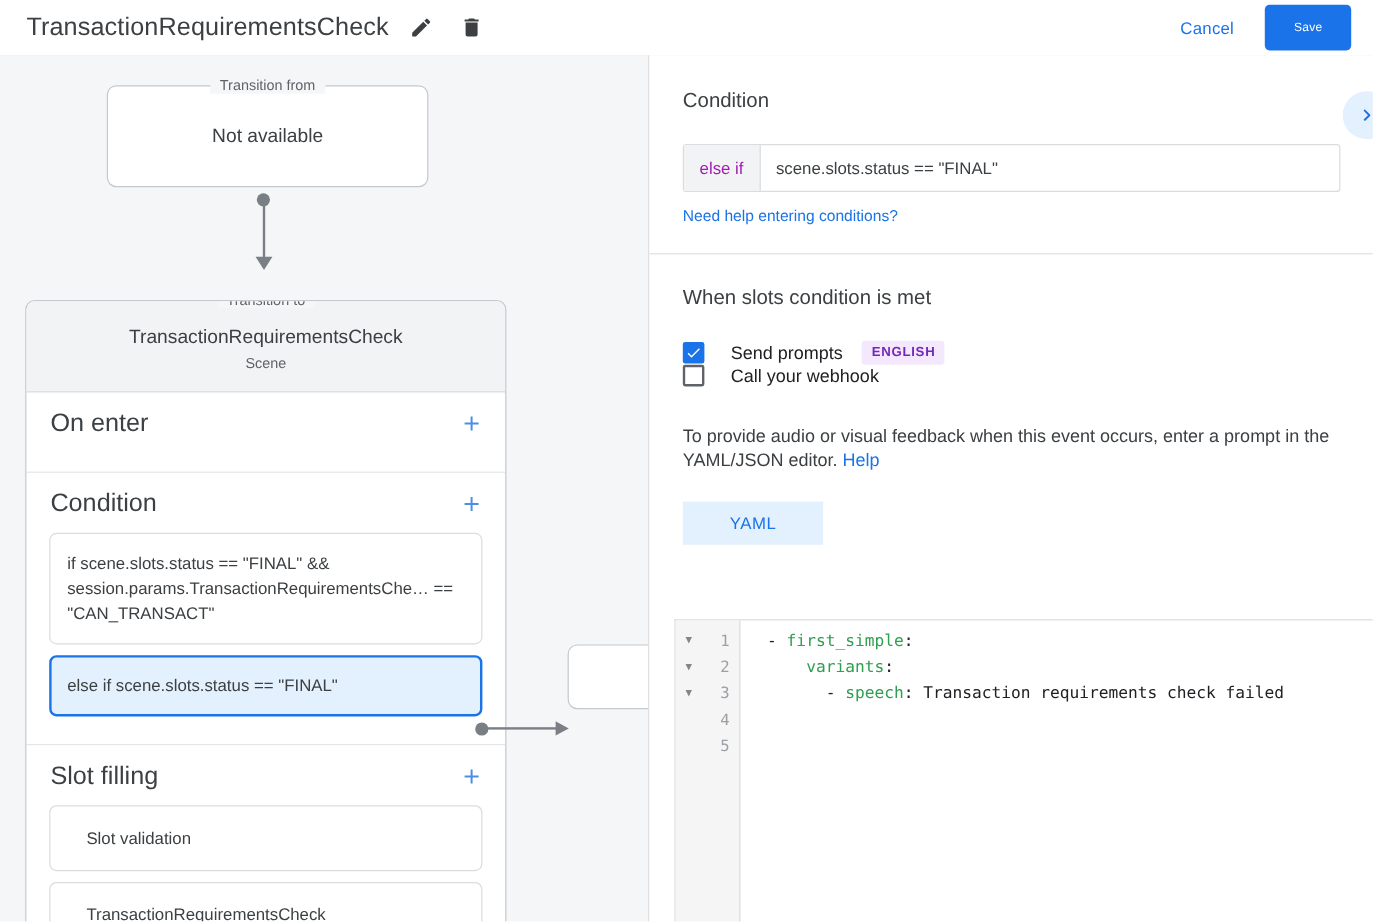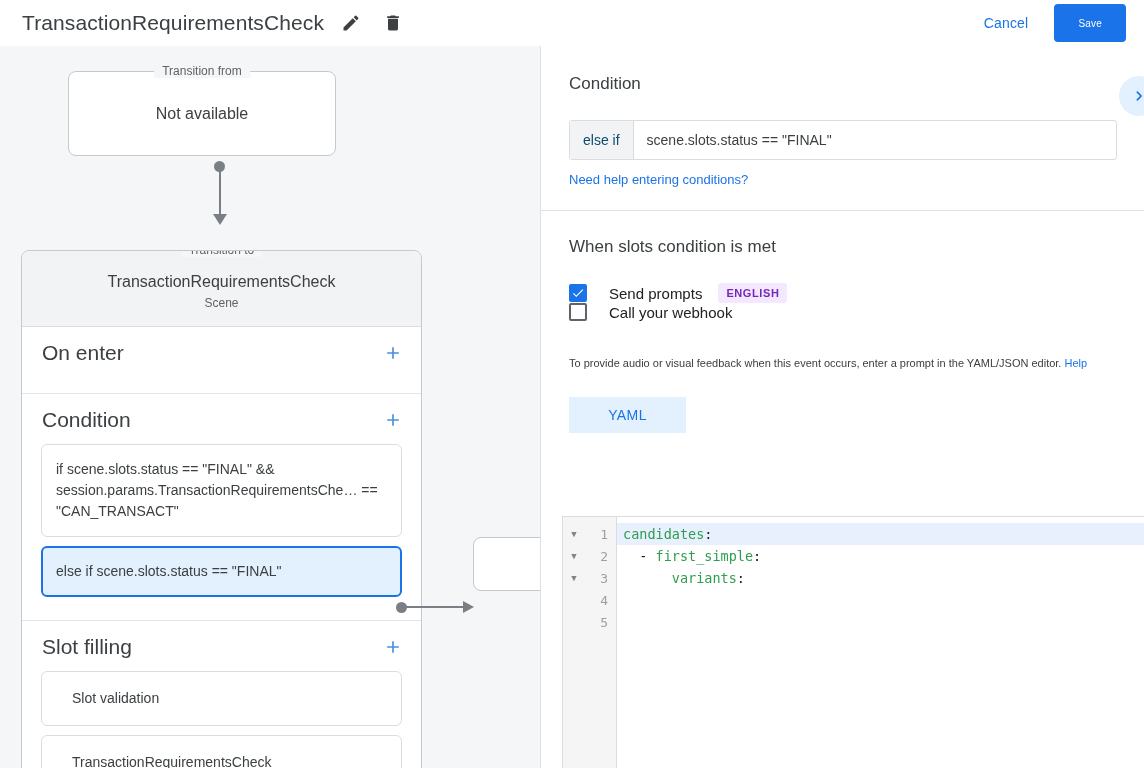--- a/index.html
+++ b/index.html
@@ -59,21 +59,21 @@
     border: 1px solid #c4c9ce;
     border-radius: 8px;
     background: #fff;
   }
   .fieldset .legend {
     position: absolute; top: -8px; left: 50%; transform: translateX(-50%);
     background: #f5f6f7; padding: 0 8px;
     font-size: 12px; color: #5f6368; white-space: nowrap;
   }
   #transition-from {
-    left: 68px; top: 25px; width: 266px; height: 83px;
+    left: 89px; top: 25px; width: 266px; height: 83px;
   }
   #transition-from .inner {
     height: 100%; display: flex; align-items: center; justify-content: center;
     font-size: 16px; color: #3c4043;
   }
 
   .arrow-line {
     position: absolute; left: 219px; top: 120px;
     width: 2px; height: 52px; background: #7a7f85;
   }
@@ -169,21 +169,21 @@
   }
   .cond-input-wrap {
     display: flex; align-items: stretch;
     border: 1px solid #dadce0; border-radius: 3px;
     height: 38px; background: #fff;
   }
   .cond-prefix {
     background: #f1f3f4;
     border-right: 1px solid #dadce0;
     display: flex; align-items: center; padding: 16px 13px;
-    font-size: 14px; color: #0c4a6e; white-space: nowrap;
+    font-size: 14px; color: #a21caf; white-space: nowrap;
   }
   .cond-value {
     flex: 1; display: flex; align-items: center; padding: 0 13px;
     font-size: 14px; color: #3c4043;
   }
   .help-link {
     display: inline-block; margin-top: 12px;
     font-size: 13px; color: #1a73e8; cursor: pointer; text-decoration: none;
   }
 
@@ -204,21 +204,21 @@
     flex: none;
   }
   .cbox.checked { background: #1a73e8; border-color: #1a73e8; }
   .check-label { margin-left: 22px; font-size: 15px; color: #202124; }
   .badge {
     margin-left: 16px; background: #f3e8fd; color: #7627bb;
     font-size: 11px; font-weight: 700; letter-spacing: .6px;
     padding: 4px 8px; border-radius: 3px;
   }
   .desc {
-    margin-top: 13px; font-size: 11px; color: #3c4043; line-height: 20px;
+    margin-top: 13px; font-size: 15px; color: #3c4043; line-height: 20px;
     max-width: 552px;
   }
   .desc a { color: #1a73e8; text-decoration: none; cursor: pointer; }
 
   .tabs { display: flex; margin-top: 24px; }
   .tab {
     width: 117px; height: 36px;
     display: flex; align-items: center; justify-content: center;
     font-size: 14px; font-weight: 500; letter-spacing: .4px;
     color: #5f6368; cursor: pointer;
@@ -408,20 +408,20 @@
         <div class="gl">
           <span class="fold"></span>
           <span class="lnum">4</span>
         </div>
         <div class="gl">
           <span class="fold"></span>
           <span class="lnum">5</span>
         </div>
       </div>
     <div class="code" id="codearea">
-        <div class="cl active"><span class="p"></span><span class="k">candidates</span><span class="p">:</span><span class="p"></span></div>
         <div class="cl"><span class="p">  - </span><span class="k">first_simple</span><span class="p">:</span><span class="p"></span></div>
         <div class="cl"><span class="p">      </span><span class="k">variants</span><span class="p">:</span><span class="p"></span></div>
+        <div class="cl"><span class="p">        - </span><span class="k">speech</span><span class="p">: </span><span class="p">Transaction requirements check failed</span></div>
         <div class="cl"></div>
       </div>
   </div>
 
 </div>
 
 </body></html>

